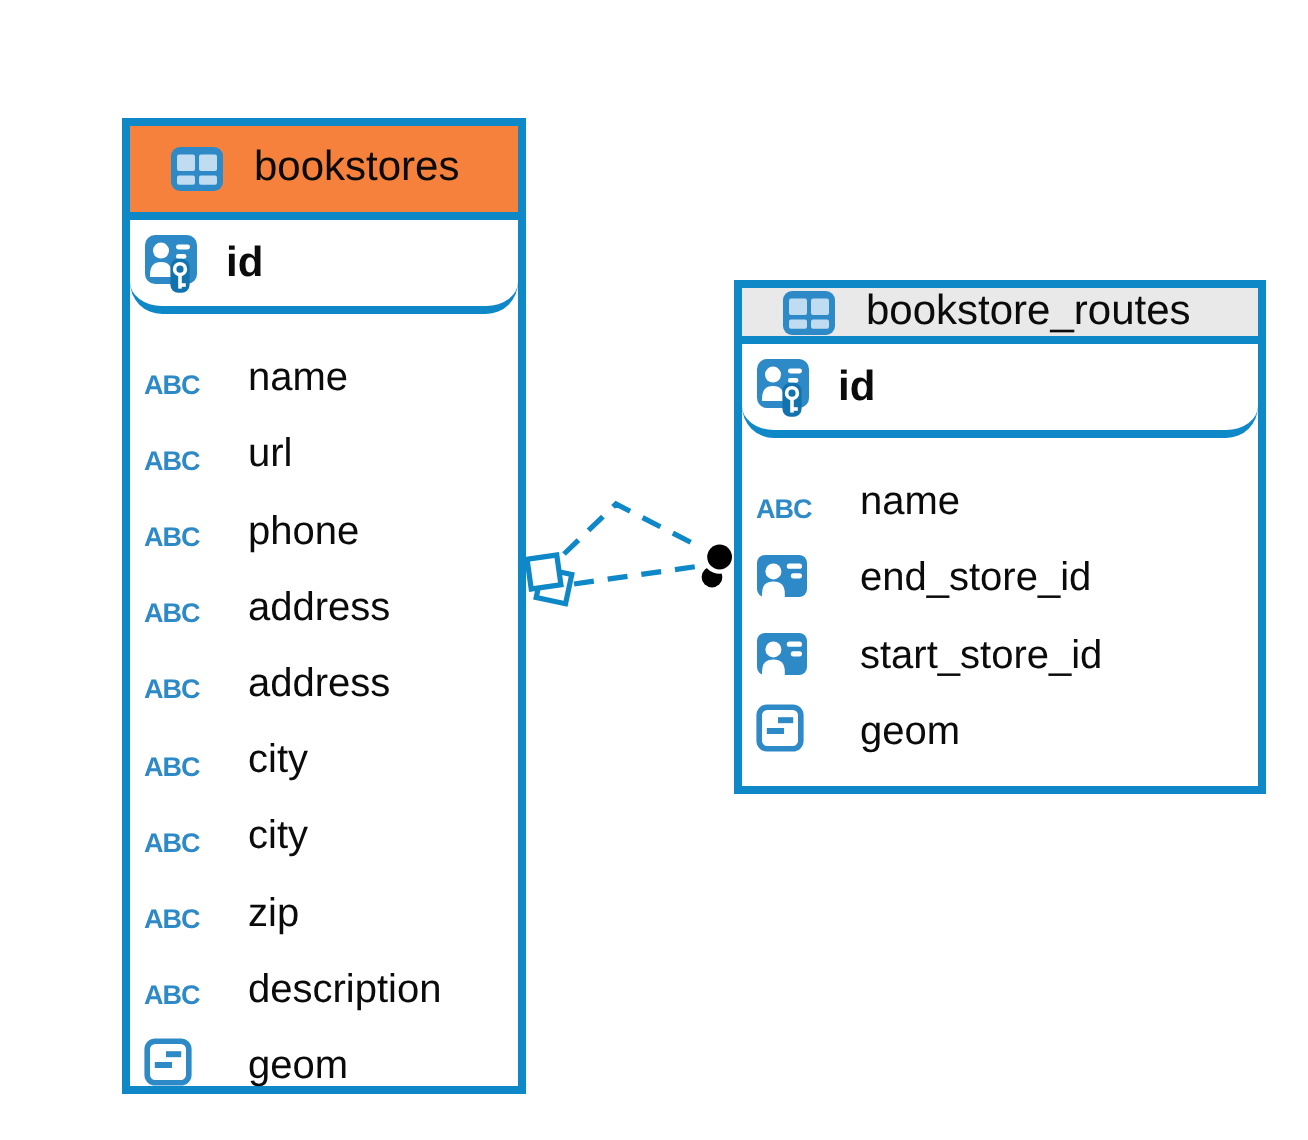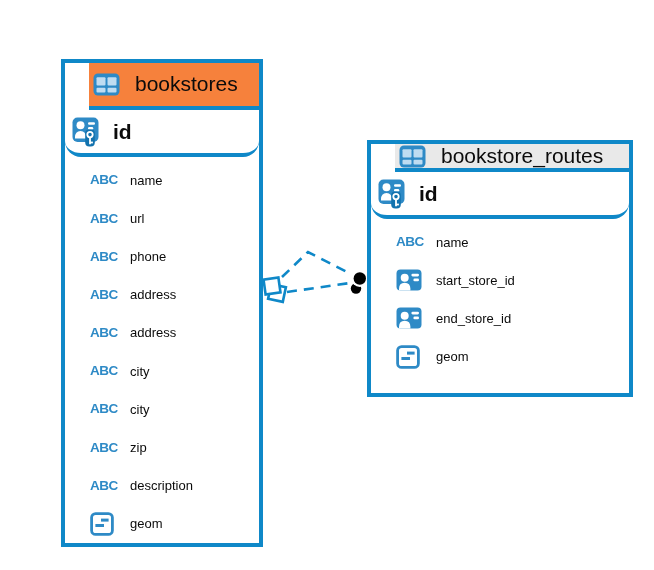--- a/index.html
+++ b/index.html
@@ -8,29 +8,29 @@
   }
   html,body{margin:0;padding:0;background:#fff;}
   body{width:654px;height:570px;font-family:"Liberation Sans",sans-serif;color:var(--text);}
   .canvas{position:relative;width:654px;height:570px;overflow:hidden;background:#fff;}
   .rel-layer{position:absolute;left:0;top:0;width:654px;height:570px;z-index:1;}
   .rel-line{stroke:var(--blue);stroke-width:2.6;fill:none;stroke-dasharray:10 7;}
   .rel-diamond{stroke:var(--blue);stroke-width:2.6;fill:#fff;}
   .table{position:absolute;background:#fff;border:4px solid var(--blue);box-sizing:border-box;z-index:2;}
   .t0{left:61px;top:59px;width:202px;height:488px;}
   .t1{left:367px;top:140px;width:266px;height:257px;}
-  .hdr{display:flex;align-items:center;gap:9px;padding-left:4px;border-bottom:4px solid var(--blue);box-sizing:border-box;margin-left:24px;}
+  .hdr{display:flex;align-items:center;gap:9px;padding-left:20px;border-bottom:4px solid var(--blue);box-sizing:border-box;}
   .t0 .hdr{height:47px;background:var(--orange);}
   .t1 .hdr{height:28px;background:var(--gray);}
   .hdr-label{font-size:21px;line-height:1;transform:translateY(-1px);}
   .pk-row{display:flex;align-items:center;gap:8px;padding-left:7px;height:47px;border-bottom:4px solid var(--blue);box-sizing:border-box;border-radius:16px;}
   .pk-label{font-size:21px;font-weight:bold;line-height:1;}
   .tbody{padding-top:4px;}
-  .row{display:flex;align-items:center;gap:7px;padding-left:7px;height:38.2px;box-sizing:border-box;margin-left:18px;}
-  .lbl{font-size:13px;line-height:1;}
+  .row{display:flex;align-items:flex-end;gap:19px;padding-left:7px;height:38.2px;box-sizing:border-box;}
+  .lbl{font-size:20px;line-height:1;}
   .icon-slot{width:33px;flex:0 0 33px;display:flex;align-items:center;justify-content:flex-start;}
   .abc{font-weight:bold;color:var(--icon-blue);font-size:13.5px;letter-spacing:-0.5px;line-height:1;}
   .defs-holder{position:absolute;width:0;height:0;overflow:hidden;}
 </style>
 </head>
 <body>
 
 <svg class="defs-holder" aria-hidden="true">
   <defs>
     <symbol id="sym-table" viewBox="0 0 27 23">
@@ -168,29 +168,29 @@
       <div class="row">
         <span class="icon-slot abc">ABC</span>
         <span class="lbl">name</span>
       </div>
       <div class="row">
         <span class="icon-slot">
           <svg width="26" height="22" viewBox="0 0 26 22">
               <use href="#sym-ref"></use>
             </svg>
         </span>
-        <span class="lbl">start_store_id</span>
+        <span class="lbl">end_store_id</span>
       </div>
       <div class="row">
         <span class="icon-slot">
           <svg width="26" height="22" viewBox="0 0 26 22">
               <use href="#sym-ref"></use>
             </svg>
         </span>
-        <span class="lbl">end_store_id</span>
+        <span class="lbl">start_store_id</span>
       </div>
       <div class="row">
         <span class="icon-slot">
           <svg width="24" height="24" viewBox="0 0 24 24">
               <use href="#sym-geom"></use>
             </svg>
         </span>
         <span class="lbl">geom</span>
       </div>
     </div>

